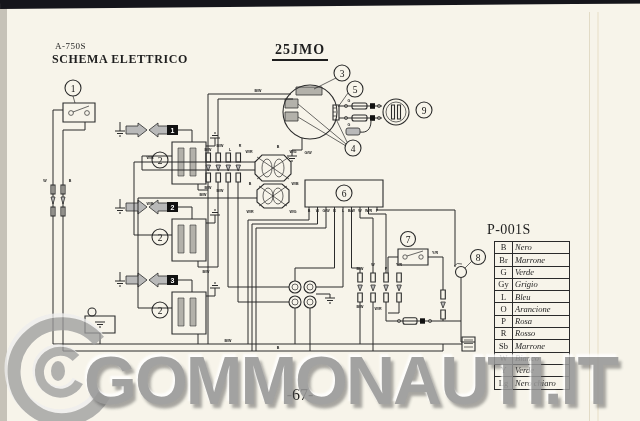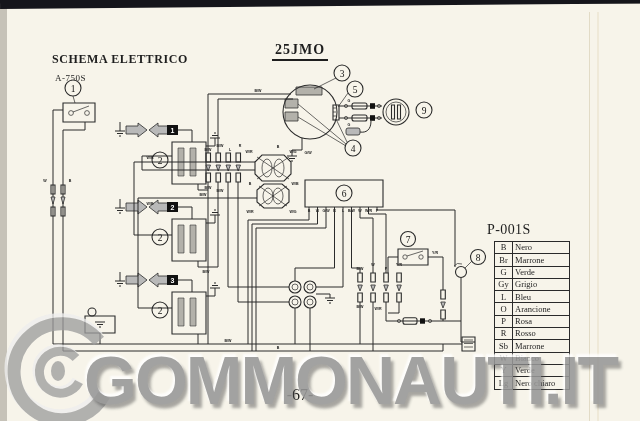--- a/index.html
+++ b/index.html
@@ -4,33 +4,33 @@
 <style>
   html,body{margin:0;padding:0;}
   #frame{position:relative;width:640px;height:421px;background:#c6c2b8;overflow:hidden;
          font-family:"Liberation Serif",serif;color:#1e1e1e;}
   #page{position:absolute;left:7px;top:4px;width:633px;height:417px;background:#f7f4ea;}
   #top-edge{position:absolute;left:0;top:0;width:640px;height:14px;background:#15151b;
             transform:rotate(-0.5deg) translateY(-5px);transform-origin:left top;}
   #fold-line{position:absolute;left:589px;top:12px;width:1px;height:409px;background:#e2dbc6;}
   #fold-line2{position:absolute;left:597px;top:12px;width:2px;height:409px;background:#efe9d8;}
 
-  .doc-code{position:absolute;left:55px;top:41px;font-size:9px;letter-spacing:.5px;margin-top:32px;}
+  .doc-code{position:absolute;left:55px;top:41px;font-size:9px;letter-spacing:.5px;}
   .heading{position:absolute;left:52px;top:52px;font-size:12px;font-weight:bold;letter-spacing:.6px;}
   .model{position:absolute;left:272px;top:42px;font-size:14px;font-weight:bold;letter-spacing:1px;
          border-bottom:2px solid #1e1e1e;padding:0 3px 1px 3px;}
   .pcode{position:absolute;left:487px;top:222px;font-size:14px;letter-spacing:.4px;}
   .pageno{position:absolute;left:0;top:386px;width:600px;text-align:center;font-size:16px;}
 
   
   table.legend{position:absolute;left:494px;top:241px;border-collapse:collapse;
                font-size:8.5px;line-height:1;}
   table.legend td{border:1px solid #2a2a2a;height:11.3px;padding:0 2px;background:#f7f4ea;}
   table.legend td.c{width:13px;text-align:center;}
-  table.legend td.n{width:52px;}
+  table.legend td.n{width:52px;font-style:italic;}
 
   
   svg.schem{position:absolute;left:30px;top:58px;}
   svg.schem *{vector-effect:non-scaling-stroke;}
   .w{stroke:#2b2b2b;stroke-width:1;fill:none;}
   .thin{stroke:#2b2b2b;stroke-width:.7;fill:none;}
   .box{stroke:#2b2b2b;stroke-width:1.1;fill:none;}
   .grayfill{fill:#b9b9b9;stroke:#2b2b2b;stroke-width:.8;}
   .blk{fill:#111;}
   .callout{stroke:#2b2b2b;stroke-width:1.1;fill:#f7f4ea;}

